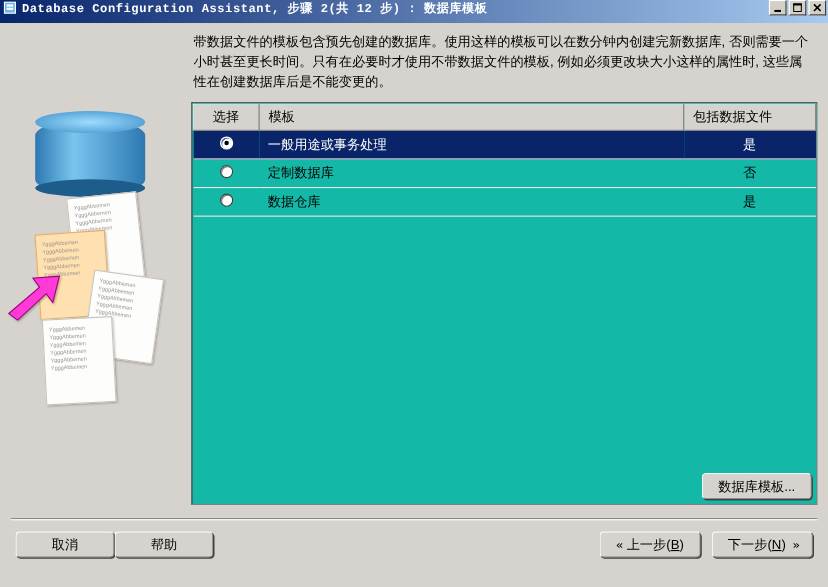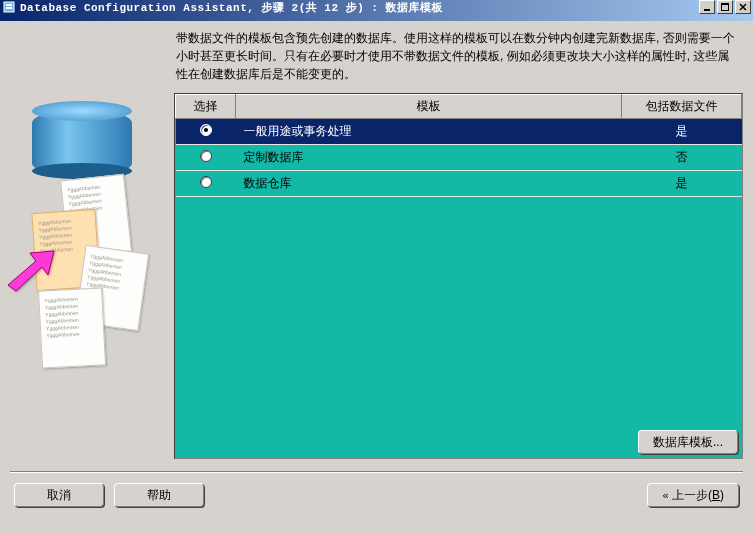--- a/index.html
+++ b/index.html
@@ -136,26 +136,26 @@
   width: 100%;
   border-collapse: collapse;
   font-size: 12px;
 }
 th {
   background: #d6d3ce;
   border: 1px solid #fff;
   border-right-color: #808080;
   border-bottom-color: #808080;
   padding: 3px 8px;
-  text-align: center;
+  text-align: left;
   font-weight: normal;
   height: 22px;
 }
 th.col-select { width: 60px; text-align: center; }
-th.col-include { width: 120px; text-align: center; }
+th.col-include { width: 120px; }
 td {
   border-bottom: 1px solid #e8e8e8;
   padding: 4px 8px;
   height: 24px;
 }
 td.col-select { text-align: center; }
 td.col-include { text-align: center; }
 tr.selected td { background: #0a246a; color: #fff; }
 tr.selected td.col-select { background: #0a246a; }
 .radio {
@@ -204,21 +204,21 @@
   margin: 12px 0 0 0;
   height: 2px;
   border-top: 1px solid #808080;
   border-bottom: 1px solid #fff;
 }
 .footer {
   display: flex;
   align-items: center;
   padding: 10px 4px 0 4px;
 }
-.footer-left { display: flex; gap: 10px; }
+.footer-left { display: flex; }
 .footer-right { margin-left: auto; display: flex; gap: 10px; }
 .chev {
   display: inline-flex;
   font-family: monospace;
   font-size: 11px;
   letter-spacing: -3px;
 }
 .underline { text-decoration: underline; }
 </style>
 </head>
@@ -313,15 +313,19 @@
   <div class="footer">
     <div class="footer-left">
       <button class="footer-btn">取消</button>
       <button class="footer-btn">帮助</button>
     </div>
     <div class="footer-right">
       <button class="footer-btn">
         <span class="chev">«</span>
         <span><span>上一步</span>(<span class="underline">B</span>)</span>
       </button>
+      <button class="footer-btn">
+        <span><span>下一步</span>(<span class="underline">N</span>)</span>
+        <span class="chev">»</span>
+      </button>
     </div>
   </div>
 </div>
 
 </body></html>

